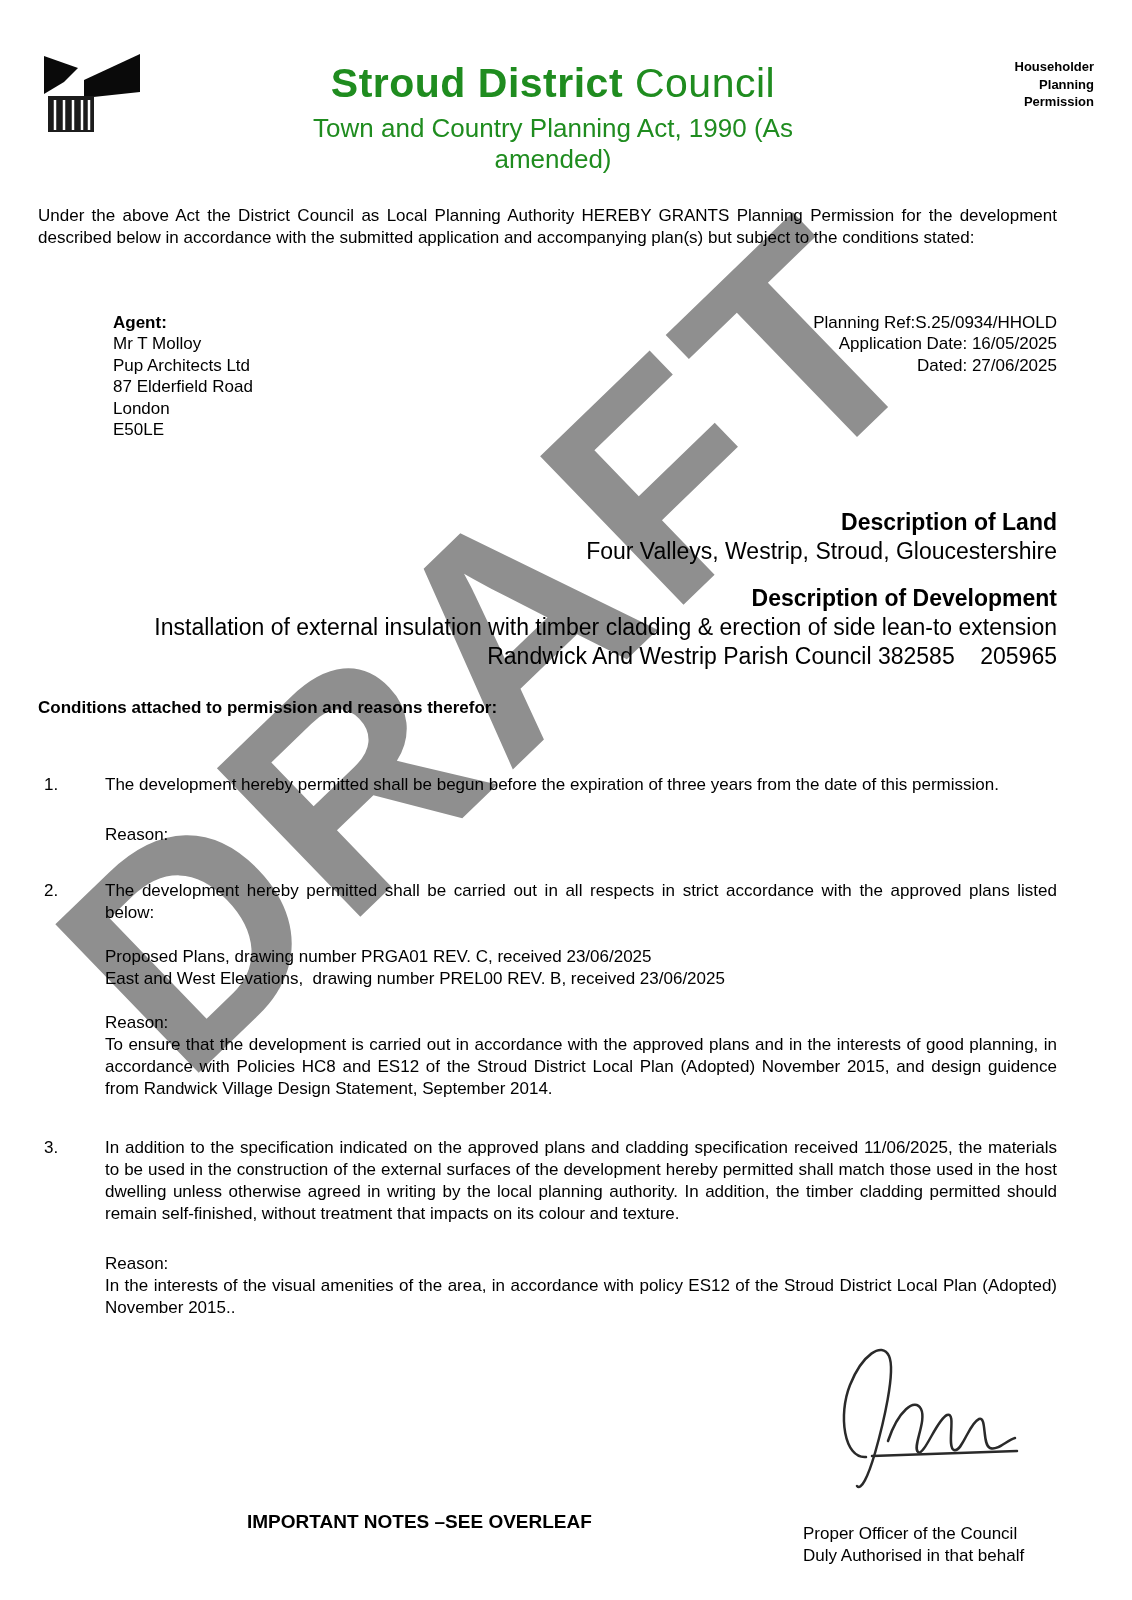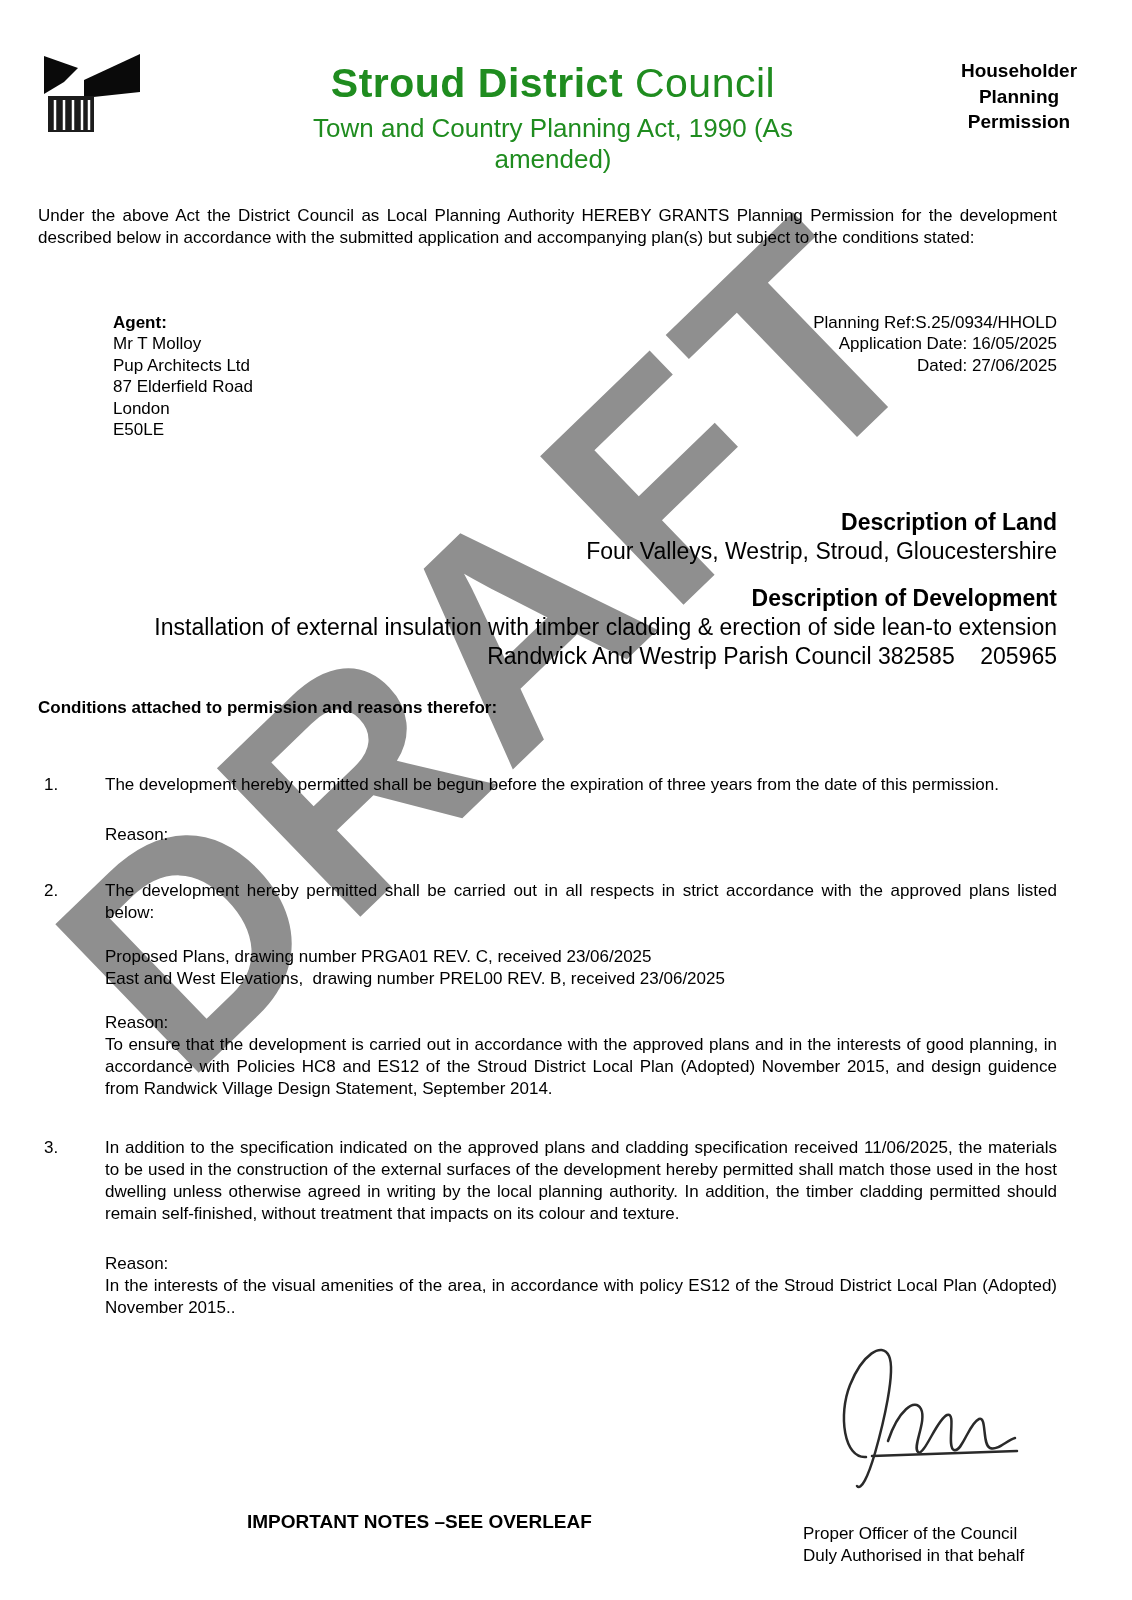--- a/index.html
+++ b/index.html
@@ -11,22 +11,22 @@
   }
   .content { position:relative; padding:0 75px 0 38px; }
 
   
   .header { display:flex; padding:52px 38px 0 42px; align-items:flex-start; }
   .logo-box { width:120px; flex:0 0 120px; }
   .title-wrap { flex:1; text-align:center; color:#1f8c1f; padding-top:8px; }
   .council-title { font-size:41px; letter-spacing:0.5px; }
   .council-title .bold-part { font-weight:bold; }
   .act-title { font-size:26px; max-width:520px; margin:6px auto 0; line-height:1.2; }
-  .doc-type { width:150px; flex:0 0 150px; text-align:center; font-weight:bold;
-              font-size:19px; line-height:1.35; padding-top:6px; }
+  .doc-type { width:150px; flex:0 0 150px; text-align:right; font-weight:bold;
+              font-size:13px; line-height:1.35; padding-top:6px; }
 
   
   .intro { margin-top:30px; font-size:17px; line-height:1.3; text-align:justify; }
 
   
   .parties { position:relative; margin-top:62px; min-height:152px; font-size:17px; line-height:1.27; }
   .agent-block { position:absolute; left:75px; top:0; }
   .applicant-block { position:absolute; left:422px; top:0; }
   .refs-block { position:absolute; right:0; top:0; text-align:right; }
   .party-label { font-weight:bold; }

